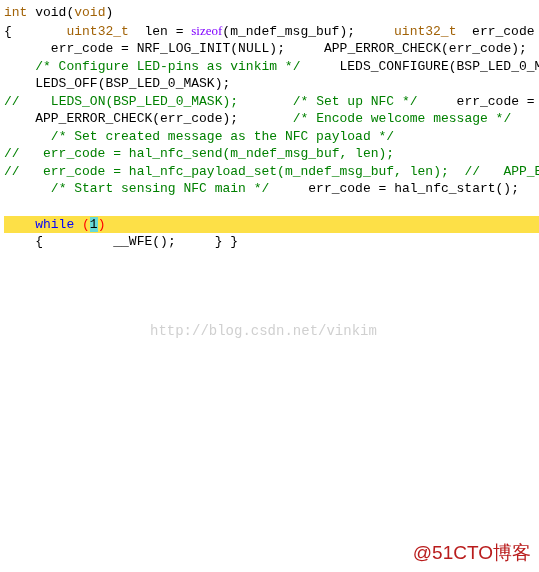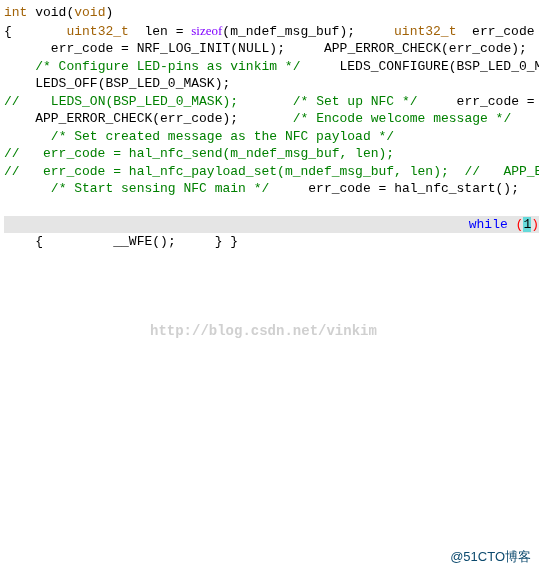--- a/index.html
+++ b/index.html
@@ -20,47 +20,45 @@
   }
   .line {
     white-space: pre;
   }
   .kw-type { color: #a16207; }        
   .kw-flow { color: #0000ff; }        
   .kw-sizeof { color: #8000ff; font-family: Liberation Serif, serif; }
   .paren { color: #ff0000; }          
   .comment { color: #008000; }
   .hl-line {
-    background: #e5e5e5;
+    background: #fde047;
     display: block;
     width: 100%;
-    text-align: right;
   }
   .hl-num {
     background: #66d9d9;
     color: #000000;
   }
   .watermark-center {
     position: absolute;
     top: 322px;
     left: 150px;
     color: #d0d0d0;
     font-family: "Courier New", monospace;
     font-size: 14px;
     pointer-events: none;
     z-index: 0;
-    font-weight: bold;
   }
   .watermark-corner {
     position: absolute;
     bottom: 6px;
     right: 8px;
-    color: #0c4a6e;
+    color: #b91c1c;
     font-family: Arial, sans-serif;
-    font-size: 13px;
+    font-size: 19px;
     pointer-events: none;
   }
   .code-container { position: relative; z-index: 1; }
 </style>
 </head>
 <body>
 
 <div class="code-container">
 <span class="line"><span class="kw-type">int</span> <span>void</span>(<span class="kw-type">void</span>)</span>
 <span class="line"><span>{</span></span>

